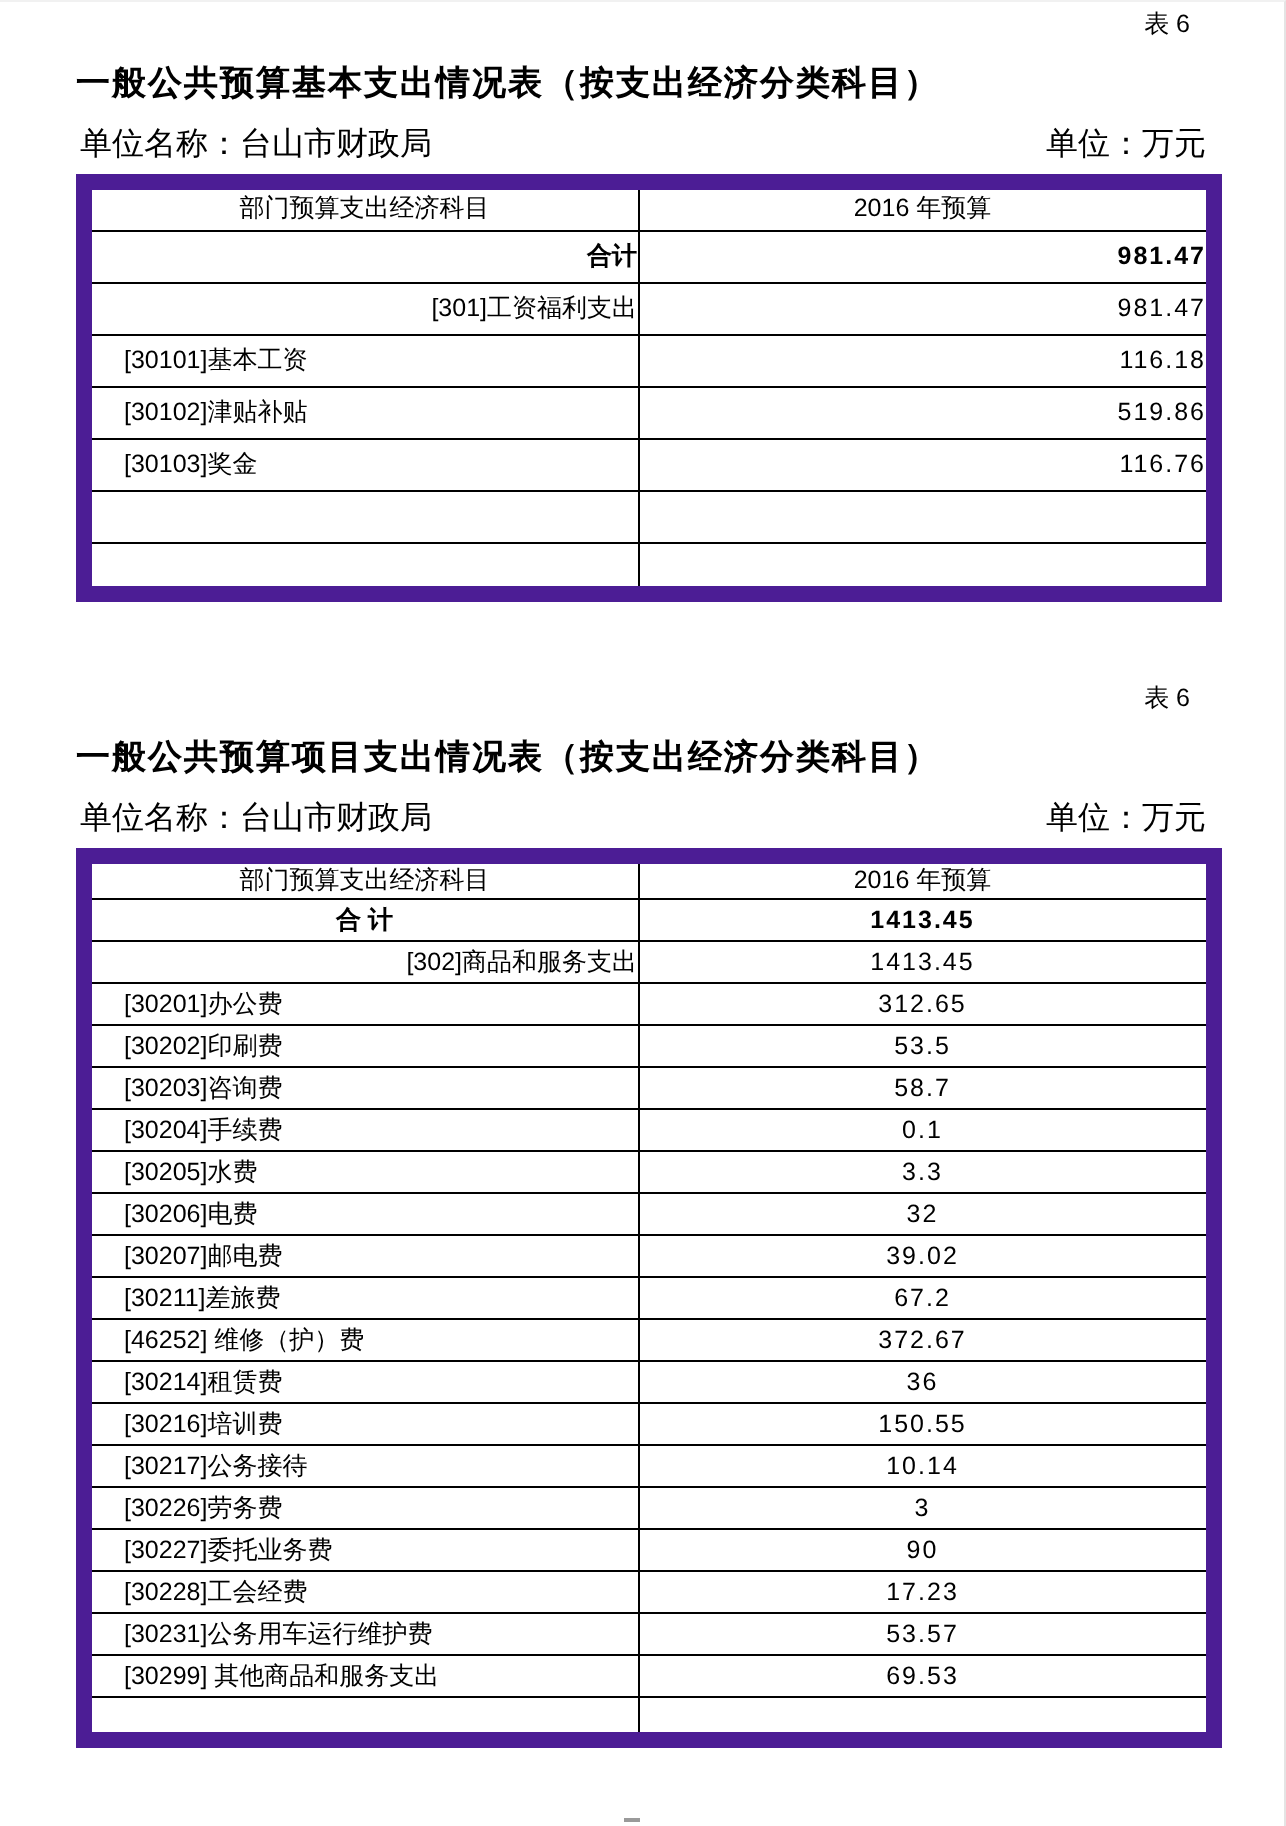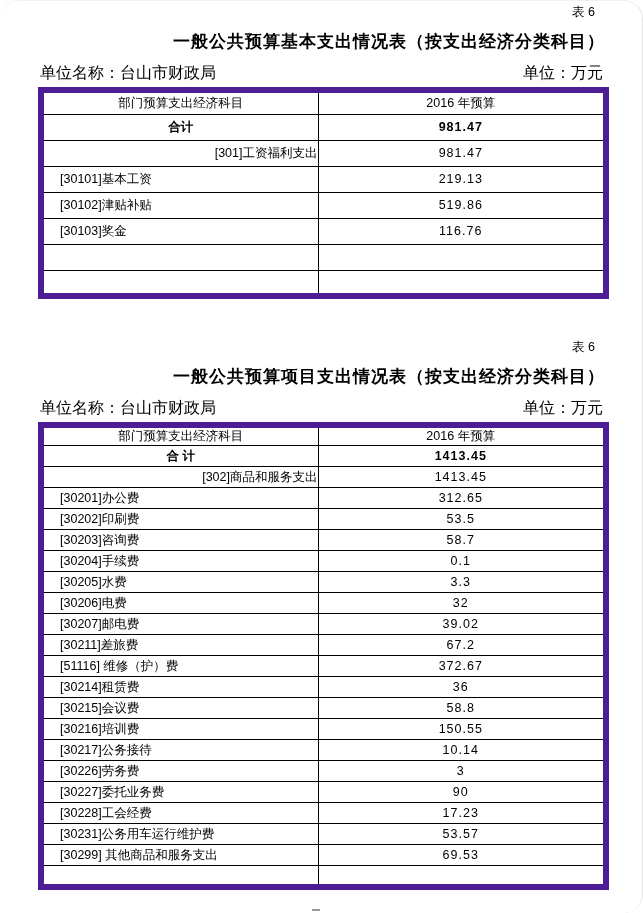--- a/index.html
+++ b/index.html
@@ -10,31 +10,30 @@
     color: #000;
     position: relative;
     overflow: hidden;
   }
   .page {
     width: 643px; height: 913px;
     position: relative;
     border-top: 1px solid #f1f1f1;
     border-right: 1px solid #e4e4e4;
     padding: 4px 37px 0 38px;
-    border-radius: 19px;
   }
   .tag {
     text-align: right;
     font-size: 12.5px;
     padding-right: 10px;
     height: 15px;
     line-height: 15px;
   }
   .doc-title {
-    text-align: right;
+    text-align: left;
     font-size: 17px;
     font-weight: bold;
     letter-spacing: 1px;
     margin-top: 10px;
     height: 23px;
     line-height: 23px;
   }
   .meta {
     display: flex;
     justify-content: space-between;
@@ -42,32 +41,32 @@
     margin-top: 12px;
     margin-bottom: 7px;
     padding: 0 2px;
     height: 15px;
     line-height: 15px;
   }
   table {
     border-collapse: collapse;
     width: 567px;
     table-layout: fixed;
-    border: 6px solid #4c1d95;
+    border: 8px solid #4c1d95;
   }
   th, td {
     border: 1px solid #000;
     text-align: center;
     font-size: 12.5px;
     overflow: hidden;
     white-space: nowrap;
   }
   th { font-weight: normal; }
   .t6 th { height: 24px; }
-  .t6 td { height: 26px; }
+  .t6 td { height: 26px; text-align: right; }
   .t7 th { height: 19px; }
   .t7 td { height: 21px; text-align: center; }
   col.c1 { width: 277px; }
   col.c2 { width: 288px; }
   tr.row-total td { font-weight: bold; }
   td.l0 { text-align: right; padding-left: 4px; }
   td.l1 { text-align: left; padding-left: 16px; }
   td.val { letter-spacing: 1px; }
   .sec7 { margin-top: 41px; }
   .footer-dash {
@@ -104,21 +103,21 @@
           <tr class="row-total">
             <td>合计</td>
             <td class="val">981.47</td>
           </tr>
           <tr>
             <td class="l0">[301]工资福利支出</td>
             <td class="val">981.47</td>
           </tr>
           <tr>
             <td class="l1">[30101]基本工资</td>
-            <td class="val">219.13</td>
+            <td class="val">116.18</td>
           </tr>
           <tr>
             <td class="l1">[30102]津贴补贴</td>
             <td class="val">519.86</td>
           </tr>
           <tr>
             <td class="l1">[30103]奖金</td>
             <td class="val">116.76</td>
           </tr>
           <tr>
@@ -186,30 +185,26 @@
           </tr>
           <tr>
             <td class="l1">[30207]邮电费</td>
             <td class="val">39.02</td>
           </tr>
           <tr>
             <td class="l1">[30211]差旅费</td>
             <td class="val">67.2</td>
           </tr>
           <tr>
-            <td class="l1">[51116] 维修（护）费</td>
+            <td class="l1">[46252] 维修（护）费</td>
             <td class="val">372.67</td>
           </tr>
           <tr>
             <td class="l1">[30214]租赁费</td>
             <td class="val">36</td>
-          </tr>
-          <tr>
-            <td class="l1">[30215]会议费</td>
-            <td class="val">58.8</td>
           </tr>
           <tr>
             <td class="l1">[30216]培训费</td>
             <td class="val">150.55</td>
           </tr>
           <tr>
             <td class="l1">[30217]公务接待</td>
             <td class="val">10.14</td>
           </tr>
           <tr>

